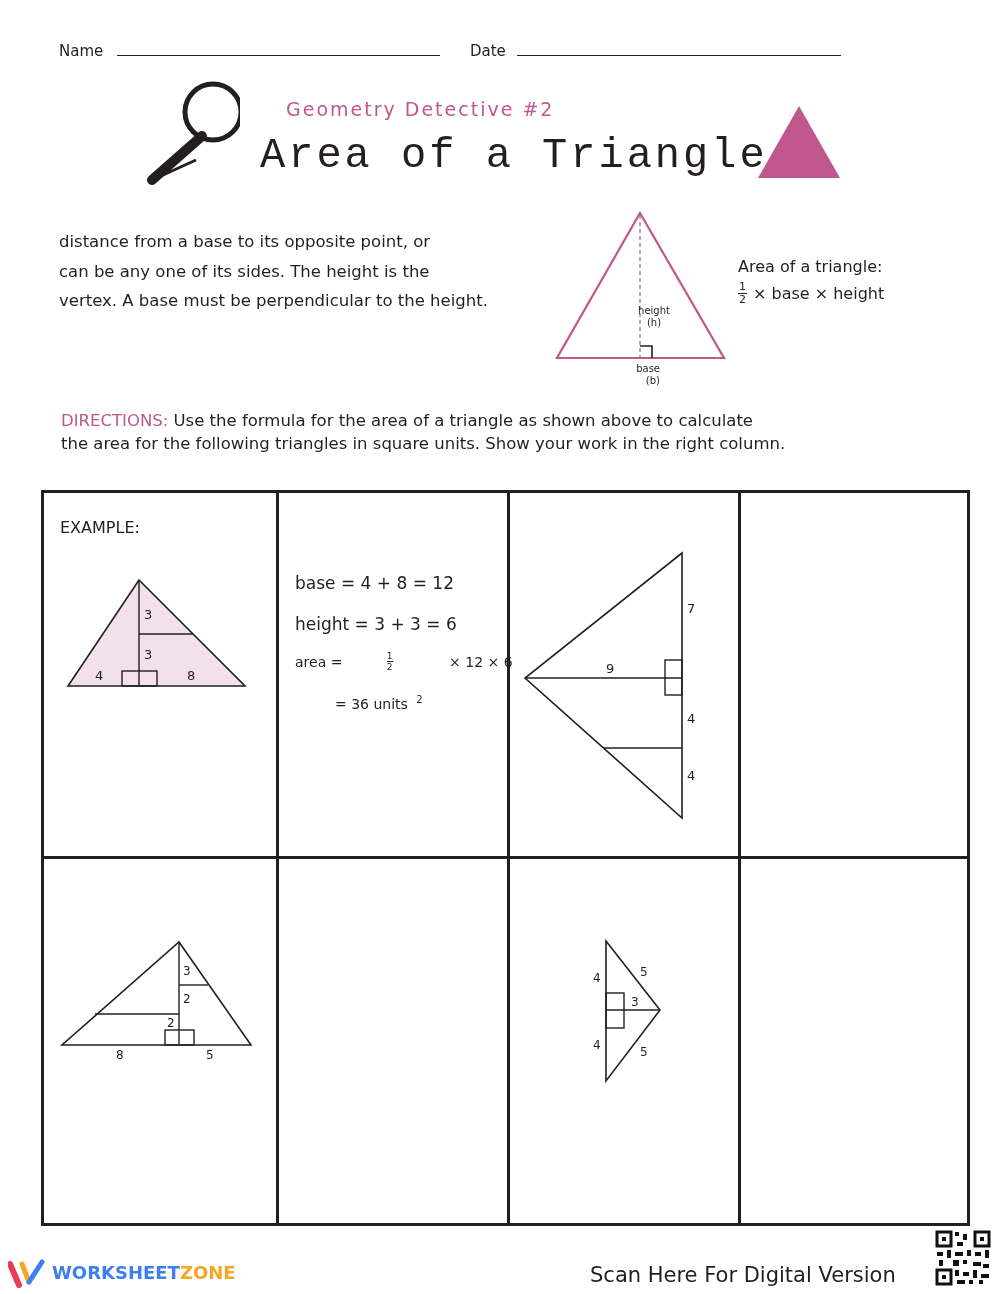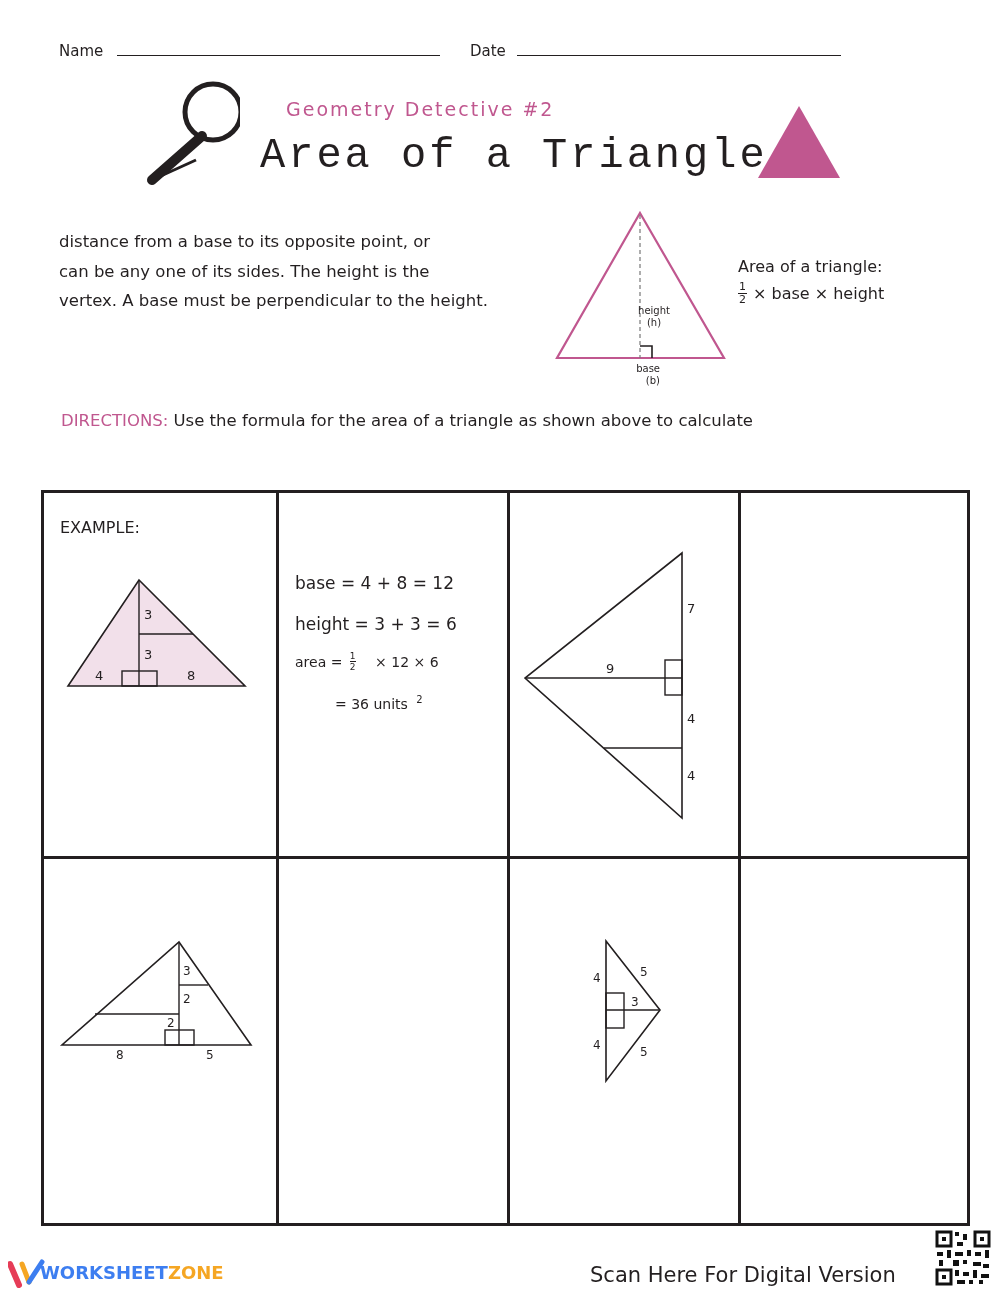--- a/index.html
+++ b/index.html
@@ -9,21 +9,21 @@
   .line{border-bottom:1.5px solid #231f20;height:0;}
   .subtitle{font-size:19px;color:#c0578f;letter-spacing:2px;}
   .title{font-size:42px;color:#231f20;letter-spacing:3px;font-family:Liberation Mono, monospace;}
   .body-text{font-size:16.5px;line-height:29.5px;}
   .pink{color:#c0578f;}
   .directions{font-size:16.5px;line-height:23px;}
   .grid{left:41px;top:490px;width:929px;height:736px;border:3px solid #231f20;box-sizing:border-box;}
   .vline{top:490px;width:3px;height:736px;background:#231f20;}
   .hline{left:41px;top:856px;width:929px;height:3px;background:#231f20;}
   .math{font-size:17px;}
-  .math-sm{font-size:14px;}
+  .math-sm{font-size:14px;gap:37px;}
   .footer-text{font-size:21px;color:#231f20;}
   .brand{font-size:18px;font-weight:bold;color:#3d7ef0;}
   svg text{font-family:"DejaVu Sans",sans-serif;}
 </style>
 </head>
 <body>
 
 <span class="abs lbl" style="left:59px;top:42px;">Name</span>
 <div class="abs line" style="left:117px;top:55px;width:323px;"></div>
 <span class="abs lbl" style="left:470px;top:42px;">Date</span>
@@ -66,20 +66,21 @@
 <div class="abs" style="left:738px;top:281px;font-size:16px;display:flex;align-items:center;">
   <span style="display:inline-flex;flex-direction:column;align-items:center;font-size:11px;line-height:12px;margin-right:6px;">
     <span style="border-bottom:1px solid #231f20;padding:0 1px;">1</span>
     <span>2</span>
   </span>
   <span>× base × height</span>
 </div>
 
 <div class="abs directions" style="left:61px;top:409px;">
   <div><span class="pink">DIRECTIONS:</span><span> Use the formula for the area of a triangle as shown above to calculate</span></div>
+  <div>the area for the following triangles in square units. Show your work in the right column.</div>
 </div>
 
 <div class="abs grid"></div>
 <div class="abs vline" style="left:276px;"></div>
 <div class="abs vline" style="left:507px;"></div>
 <div class="abs vline" style="left:738px;"></div>
 <div class="abs hline"></div>
 
 <div class="abs" style="left:60px;top:518px;font-size:16px;">EXAMPLE:</div>
 <svg class="abs" style="left:60px;top:572px;" width="200" height="125">
@@ -141,21 +142,21 @@
   <text x="46" y="71" font-size="12" fill="#231f20">3</text>
   <text x="55" y="41" font-size="12" fill="#231f20">5</text>
   <text x="55" y="121" font-size="12" fill="#231f20">5</text>
 </svg>
 
 <svg class="abs" style="left:8px;top:1258px;" width="38" height="30">
   <path d="M2,6 L11,27" stroke="#e63c57" stroke-width="6" stroke-linecap="round"></path>
   <path d="M14,6 L21,24" stroke="#f5a623" stroke-width="5" stroke-linecap="round"></path>
   <path d="M21,24 L34,4" stroke="#3d7ef0" stroke-width="5" stroke-linecap="round"></path>
 </svg>
-<div class="abs brand" style="left:40px;top:1262px;">
+<div class="abs brand" style="left:52px;top:1262px;">
   <span>WORKSHEET</span><span style="color:#f5a623;">ZONE</span>
 </div>
 <div class="abs footer-text" style="left:590px;top:1263px;">Scan Here For Digital Version</div>
 <svg class="abs" style="left:933px;top:1228px;" width="60" height="60">
   <rect x="0" y="0" width="60" height="60" fill="#fff"></rect>
   <rect x="4" y="4" width="14" height="14" fill="none" stroke="#111" stroke-width="3"></rect>
   <rect x="9" y="9" width="4" height="4" fill="#111"></rect>
   <rect x="42" y="4" width="14" height="14" fill="none" stroke="#111" stroke-width="3"></rect>
   <rect x="47" y="9" width="4" height="4" fill="#111"></rect>
   <rect x="4" y="42" width="14" height="14" fill="none" stroke="#111" stroke-width="3"></rect>

